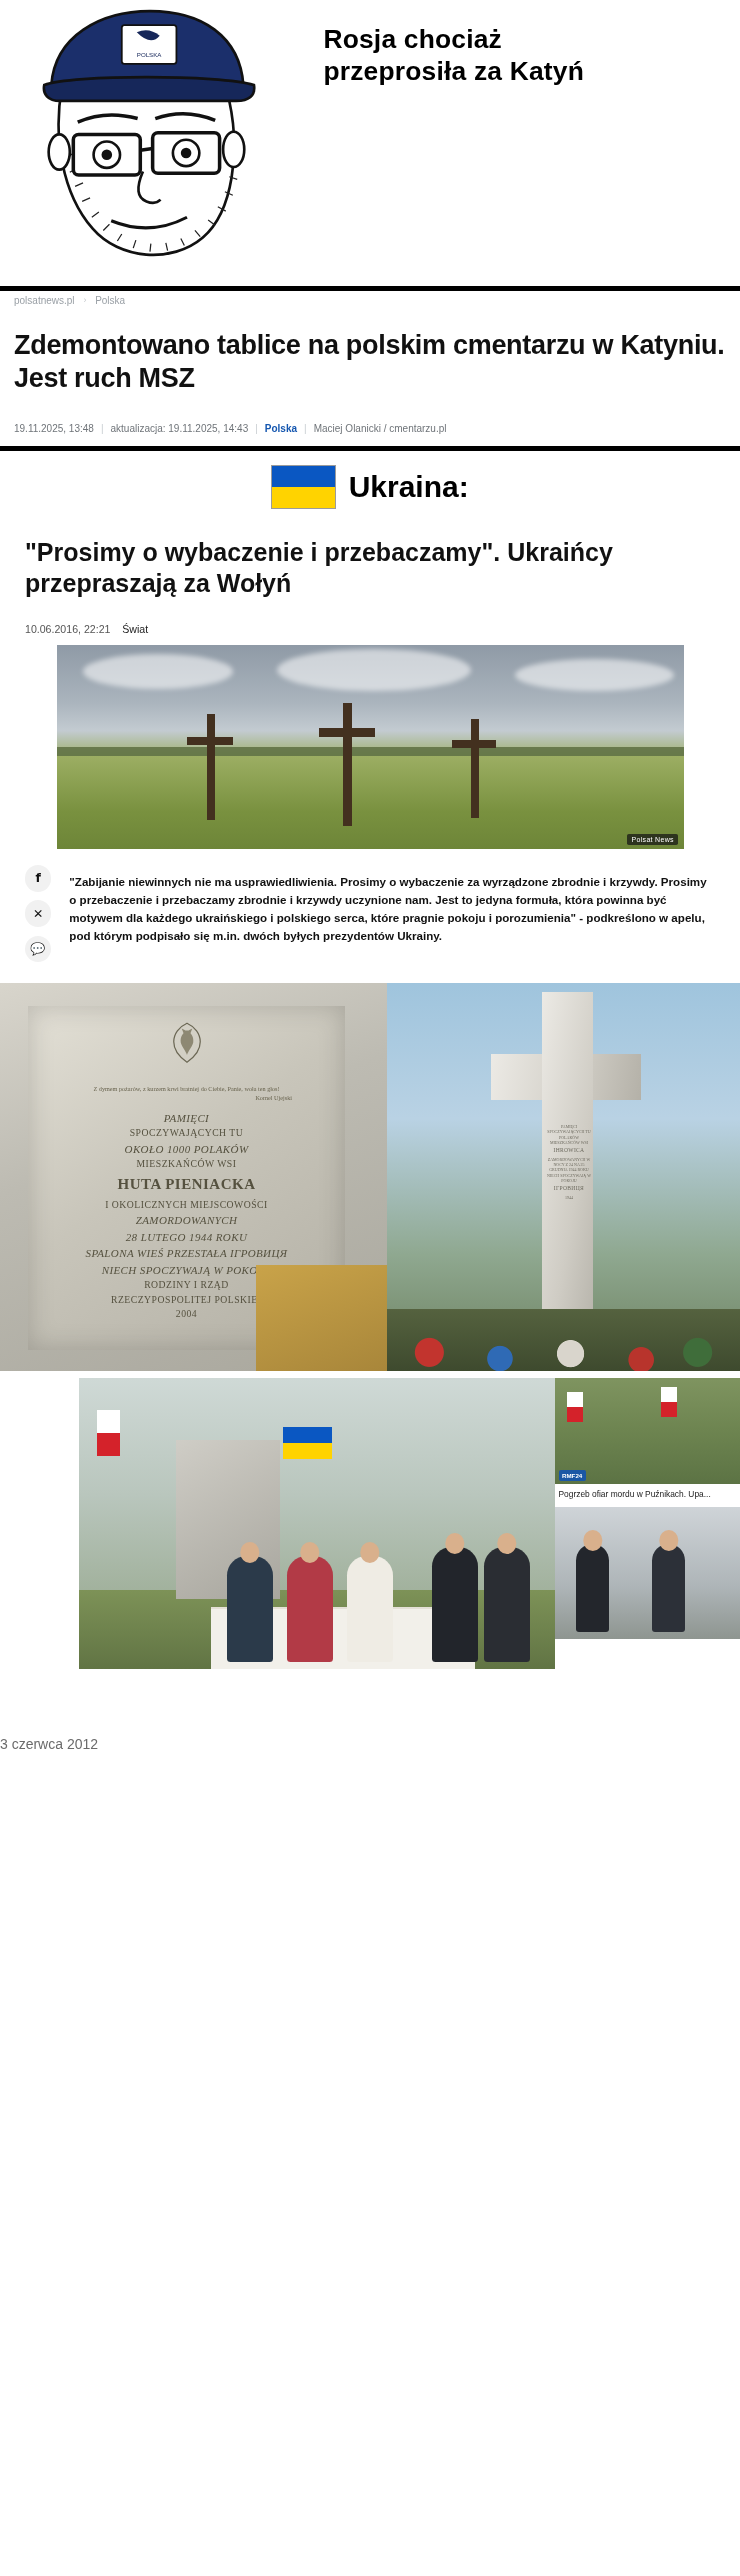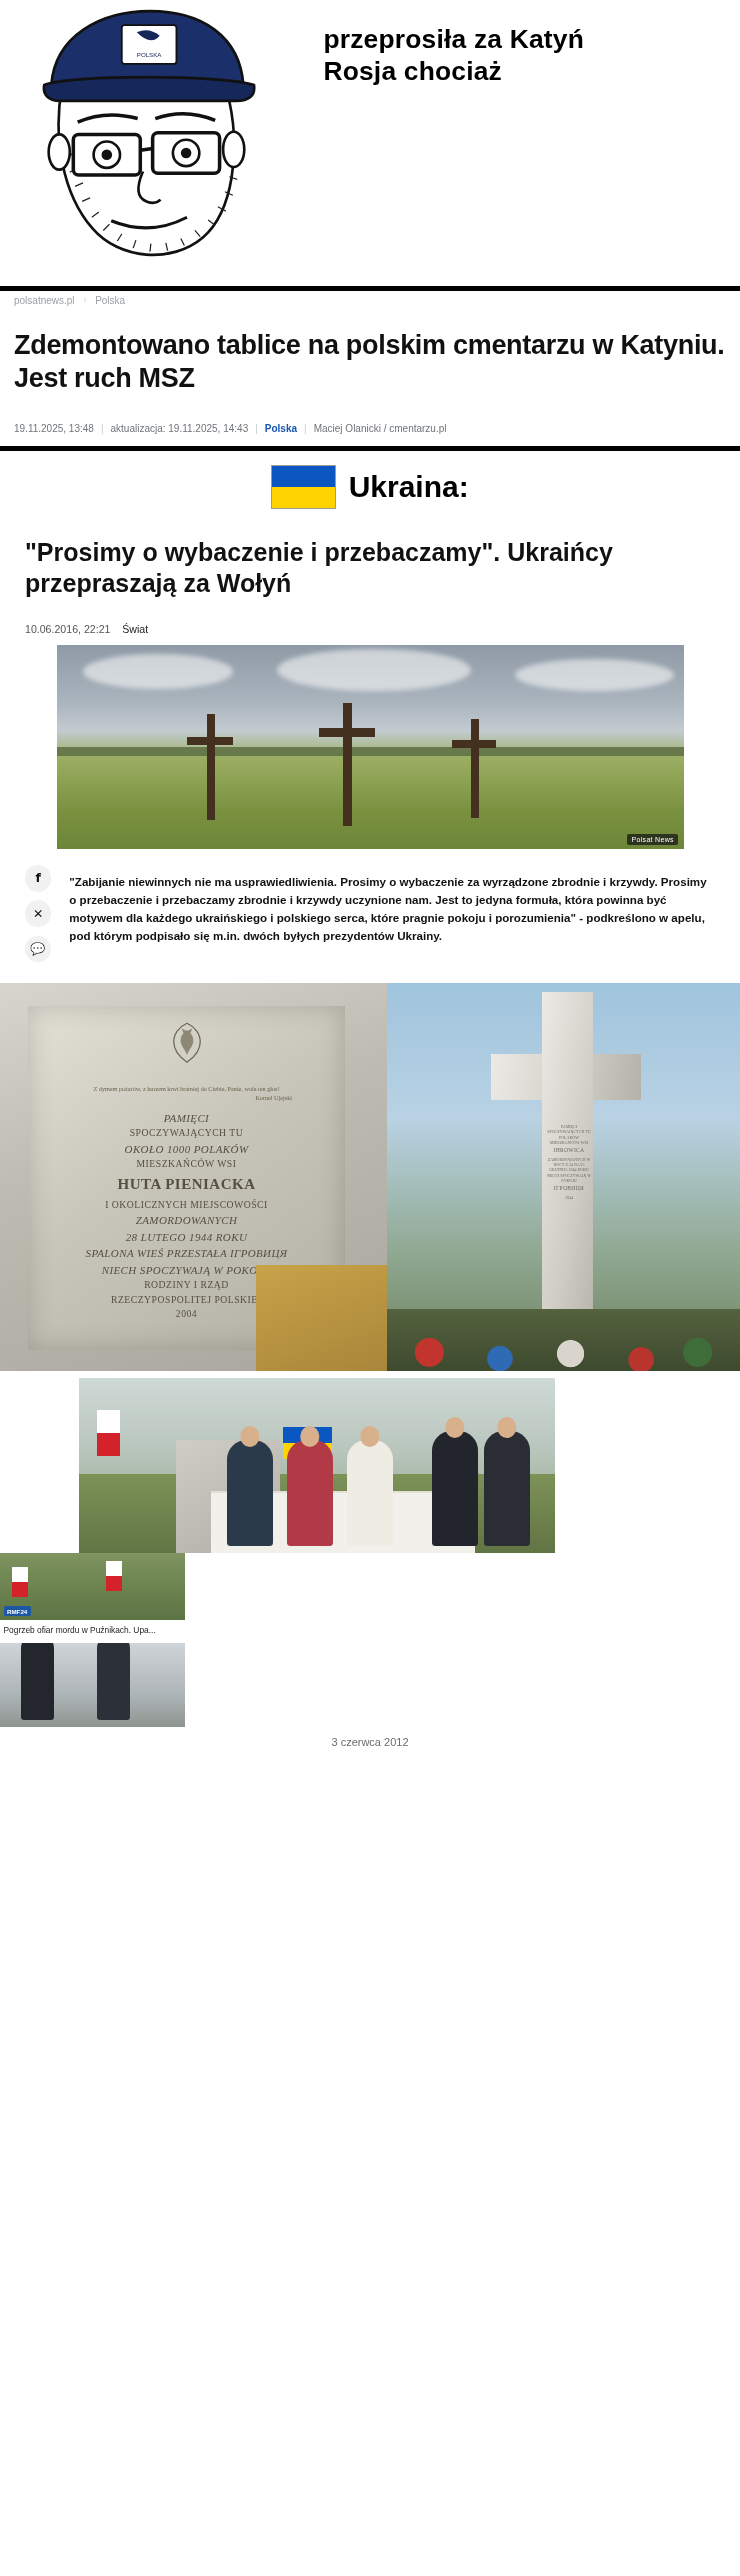--- a/index.html
+++ b/index.html
@@ -302,21 +302,20 @@
   }
 
   
   .collage {
     width: 740px;
     height: 349px;
     position: relative;
     margin-top: 7px;
     background: #ffffff;
     display: flex;
-    flex-direction: column;
   }
   .collage-left {
     width: 476px; height: 291px;
     margin-left: 79px;
     position: relative;
     overflow: hidden;
     background: linear-gradient(180deg, #cfd9d6 0%, #b9c6bd 40%, #8fa183 100%);
   }
   .collage-right {
     width: 185px; height: 291px;
@@ -402,23 +401,23 @@
 
   
   .footer-caption {
     text-align: center;
     padding-top: 17.6px;
     font-size: 21px;
     color: #1a1a1a;
     letter-spacing: 0.2px;
   }
   .footer-sub {
-    text-align: center;
+    text-align: left;
     padding-top: 8.8px;
-    font-size: 11px;
+    font-size: 14px;
     color: #6b6b6b;
   }
 </style>
 </head>
 <body>
 
 <div class="page">
 
   <div class="panel-meme">
     <div class="meme-figure">
@@ -450,22 +449,22 @@
         <path d="M116 246 q44 18 86 -4" stroke="#111" stroke-width="3.5" fill="none"></path>
 
         <path d="M48 92 C52 36 104 8 160 8 C218 8 262 36 266 92 Z" fill="#1b2f6b" stroke="#111" stroke-width="3"></path>
         <path d="M40 92 C70 80 240 80 278 92 C280 104 272 110 258 110 L58 110 C44 110 38 102 40 92 Z" fill="#16275a" stroke="#111" stroke-width="3"></path>
         <rect x="128" y="24" width="62" height="44" rx="3" fill="#ffffff" stroke="#111" stroke-width="2"></rect>
         <path d="M145 32 q14 -6 26 4 q-10 12 -26 -4 Z" fill="#16275a"></path>
         <text x="159" y="60" font-size="7" text-anchor="middle" fill="#16275a" font-family="Liberation Sans, sans-serif">POLSKA</text>
       </svg>
     </div>
     <div class="meme-caption">
+      <div>Rosja chociaż</div>
       <div>przeprosiła za Katyń</div>
-      <div>Rosja chociaż</div>
     </div>
   </div>
 
   <div class="panel-ru">
 
     <div class="breadcrumb">
       <span>polsatnews.pl</span>
       <span class="bc-sep">›</span>
       <span class="bc-current">Polska</span>
     </div>

